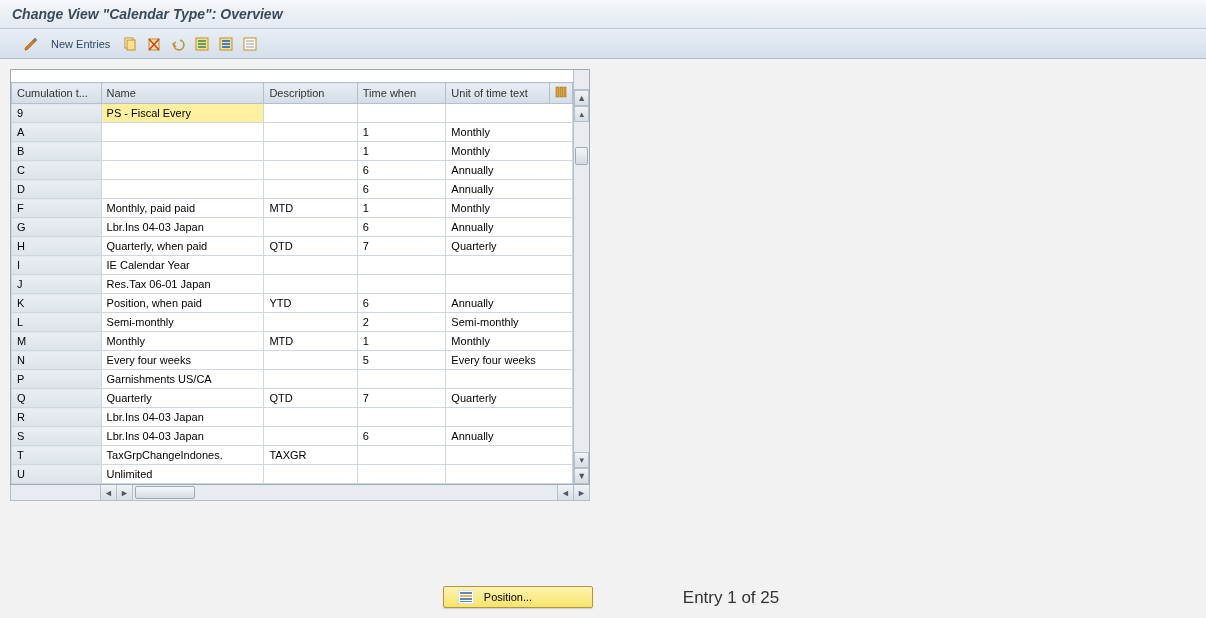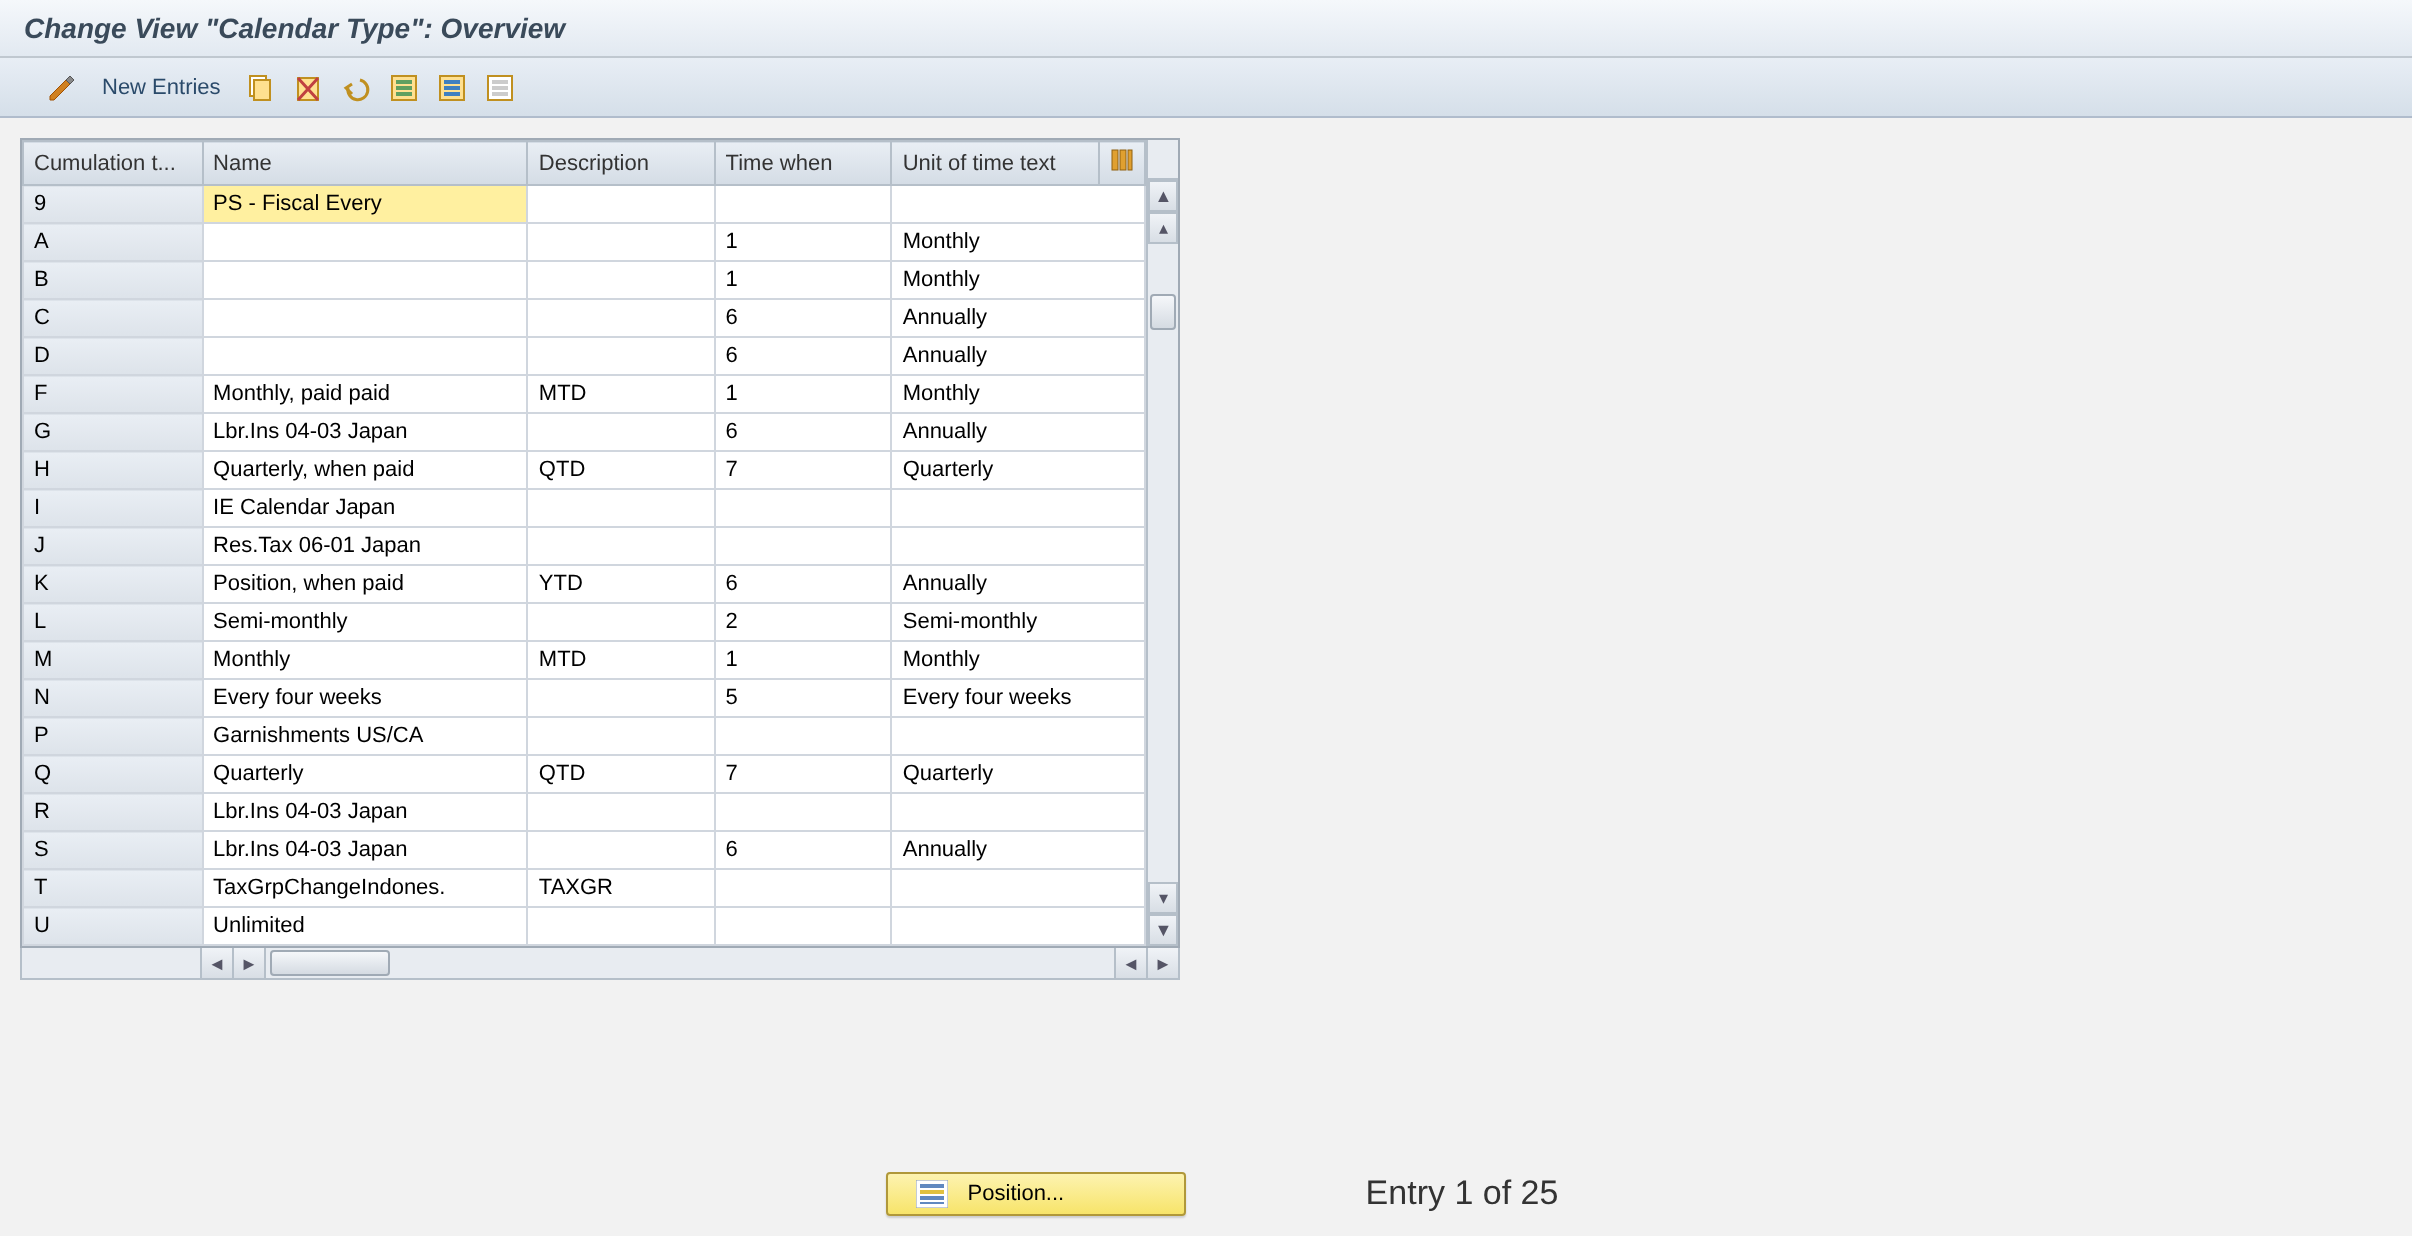--- a/index.html
+++ b/index.html
@@ -61,20 +61,21 @@
     .table-container {
       display: flex;
       width: 580px;
       border: 1px solid #a0aab5;
       background: #fff;
     }
     .main-table {
       border-collapse: collapse;
       width: 100%;
       font-size: 11px;
+      margin-top: 12px;
     }
     .main-table th {
       background: linear-gradient(#e9eef4, #d4dce5);
       border: 1px solid #b5bfc9;
       padding: 3px 5px;
       text-align: left;
       font-weight: normal;
       color: #333;
       height: 20px;
       white-space: nowrap;
@@ -155,21 +156,21 @@
       background:linear-gradient(#f5f7fa,#d5dbe2);
       border:1px solid #a0aab5; border-radius:2px;
     }
     .hscroll-right-group{ margin-left:auto; display:flex;}
     .footer {
       position: absolute;
       bottom: 10px;
       left: 16px;
       right: 0;
       display: flex;
-      align-items: center;
+      align-items: flex-end;
       justify-content: center;
       gap: 90px;
     }
     .position-btn {
       background: linear-gradient(#fdf3b0, #f7e46a);
       border: 1px solid #b0983a;
       border-radius: 2px;
       padding: 3px 14px;
       display: flex;
       align-items: center;
@@ -314,21 +315,21 @@
           </tr>
           <tr>
             <td class="row-header">H</td>
             <td>Quarterly, when paid</td>
             <td>QTD</td>
             <td>7</td>
             <td colspan="2">Quarterly</td>
           </tr>
           <tr>
             <td class="row-header">I</td>
-            <td>IE Calendar Japan</td>
+            <td>IE Calendar Year</td>
             <td></td>
             <td></td>
             <td colspan="2"></td>
           </tr>
           <tr>
             <td class="row-header">J</td>
             <td>Res.Tax 06-01  Japan</td>
             <td></td>
             <td></td>
             <td colspan="2"></td>

